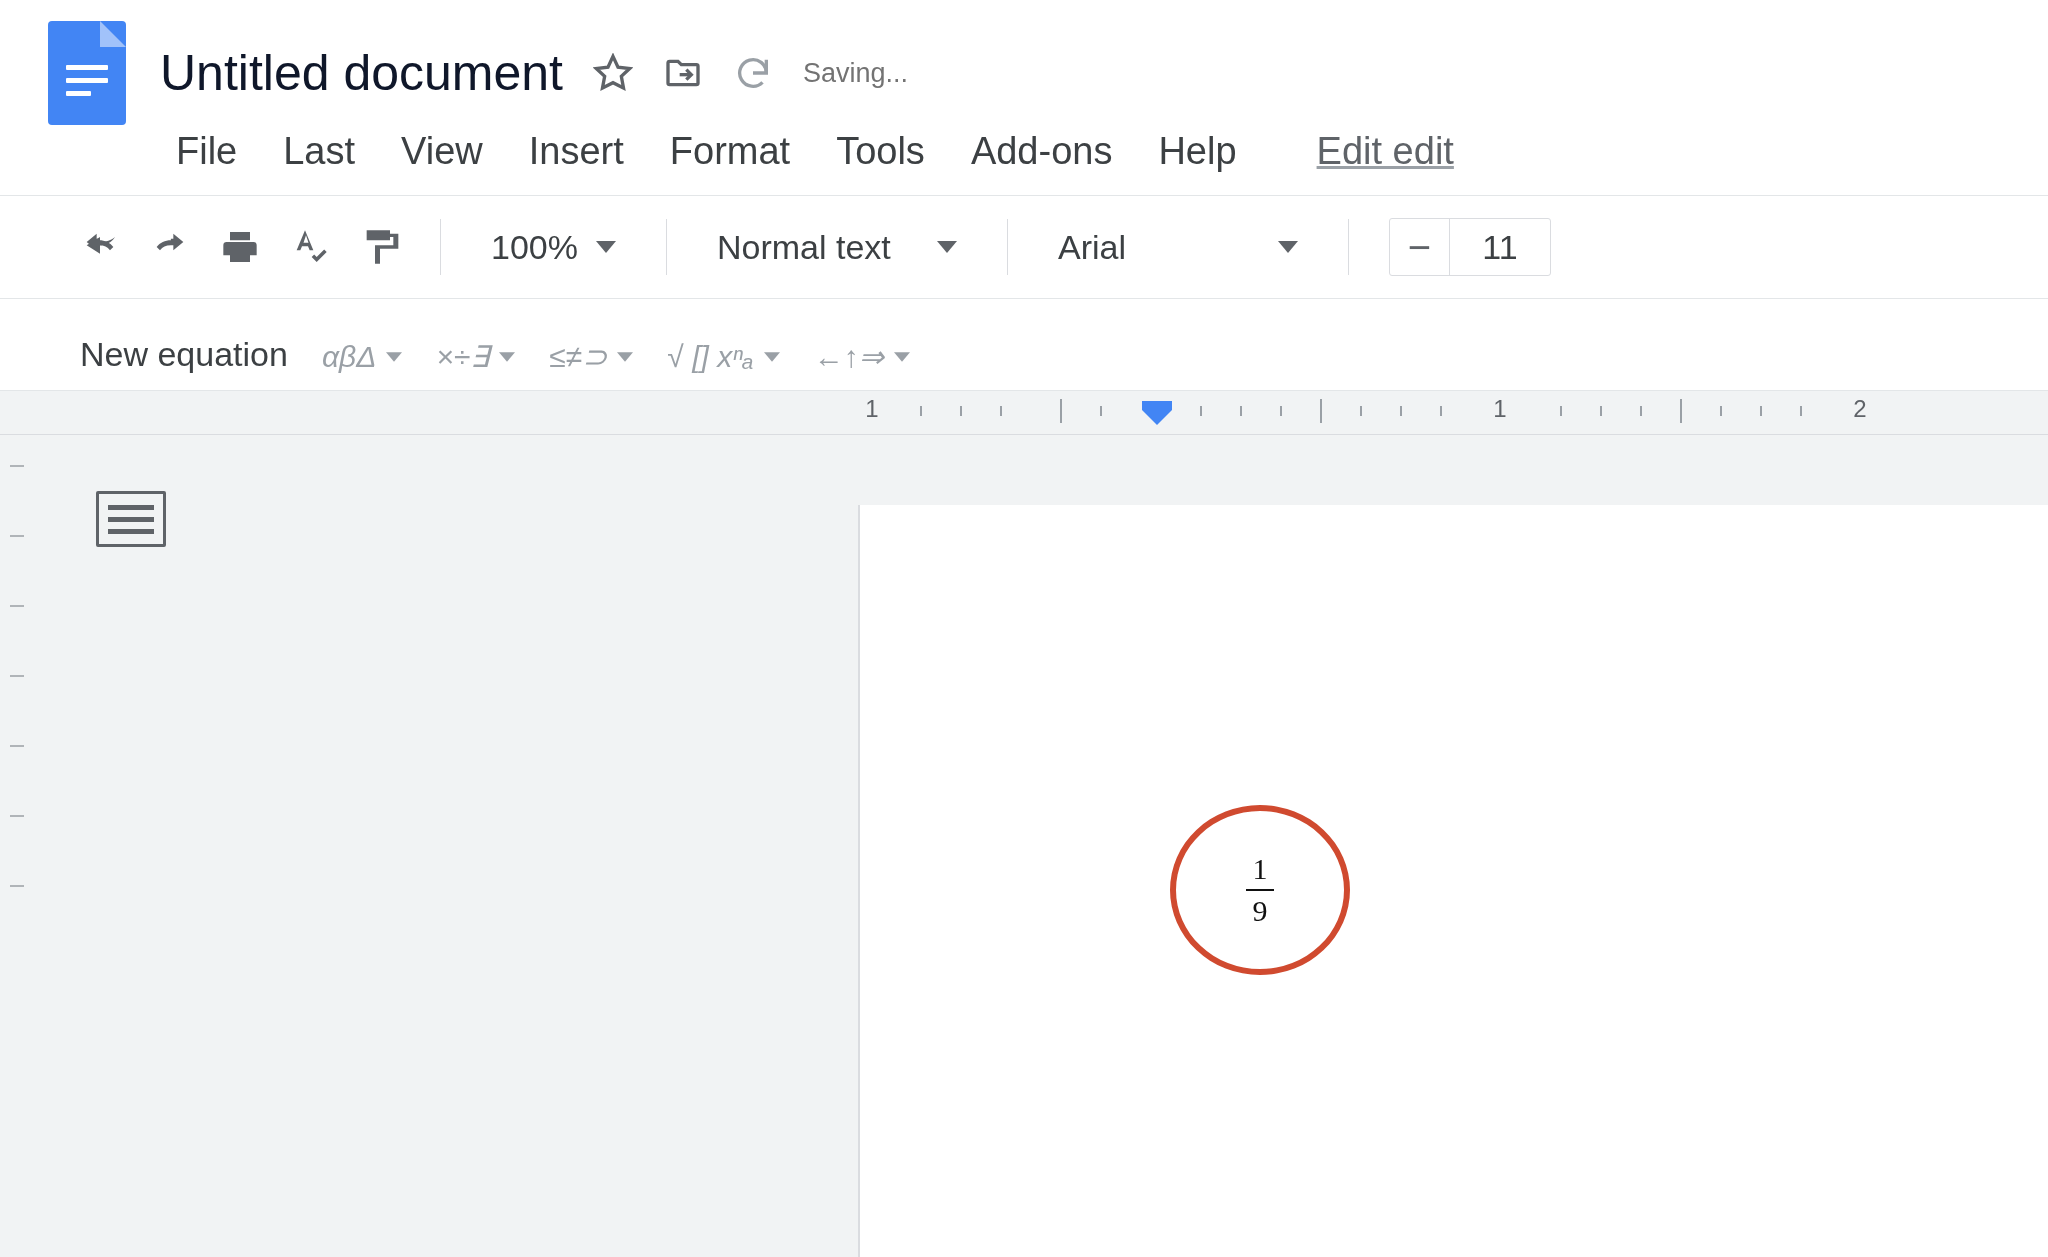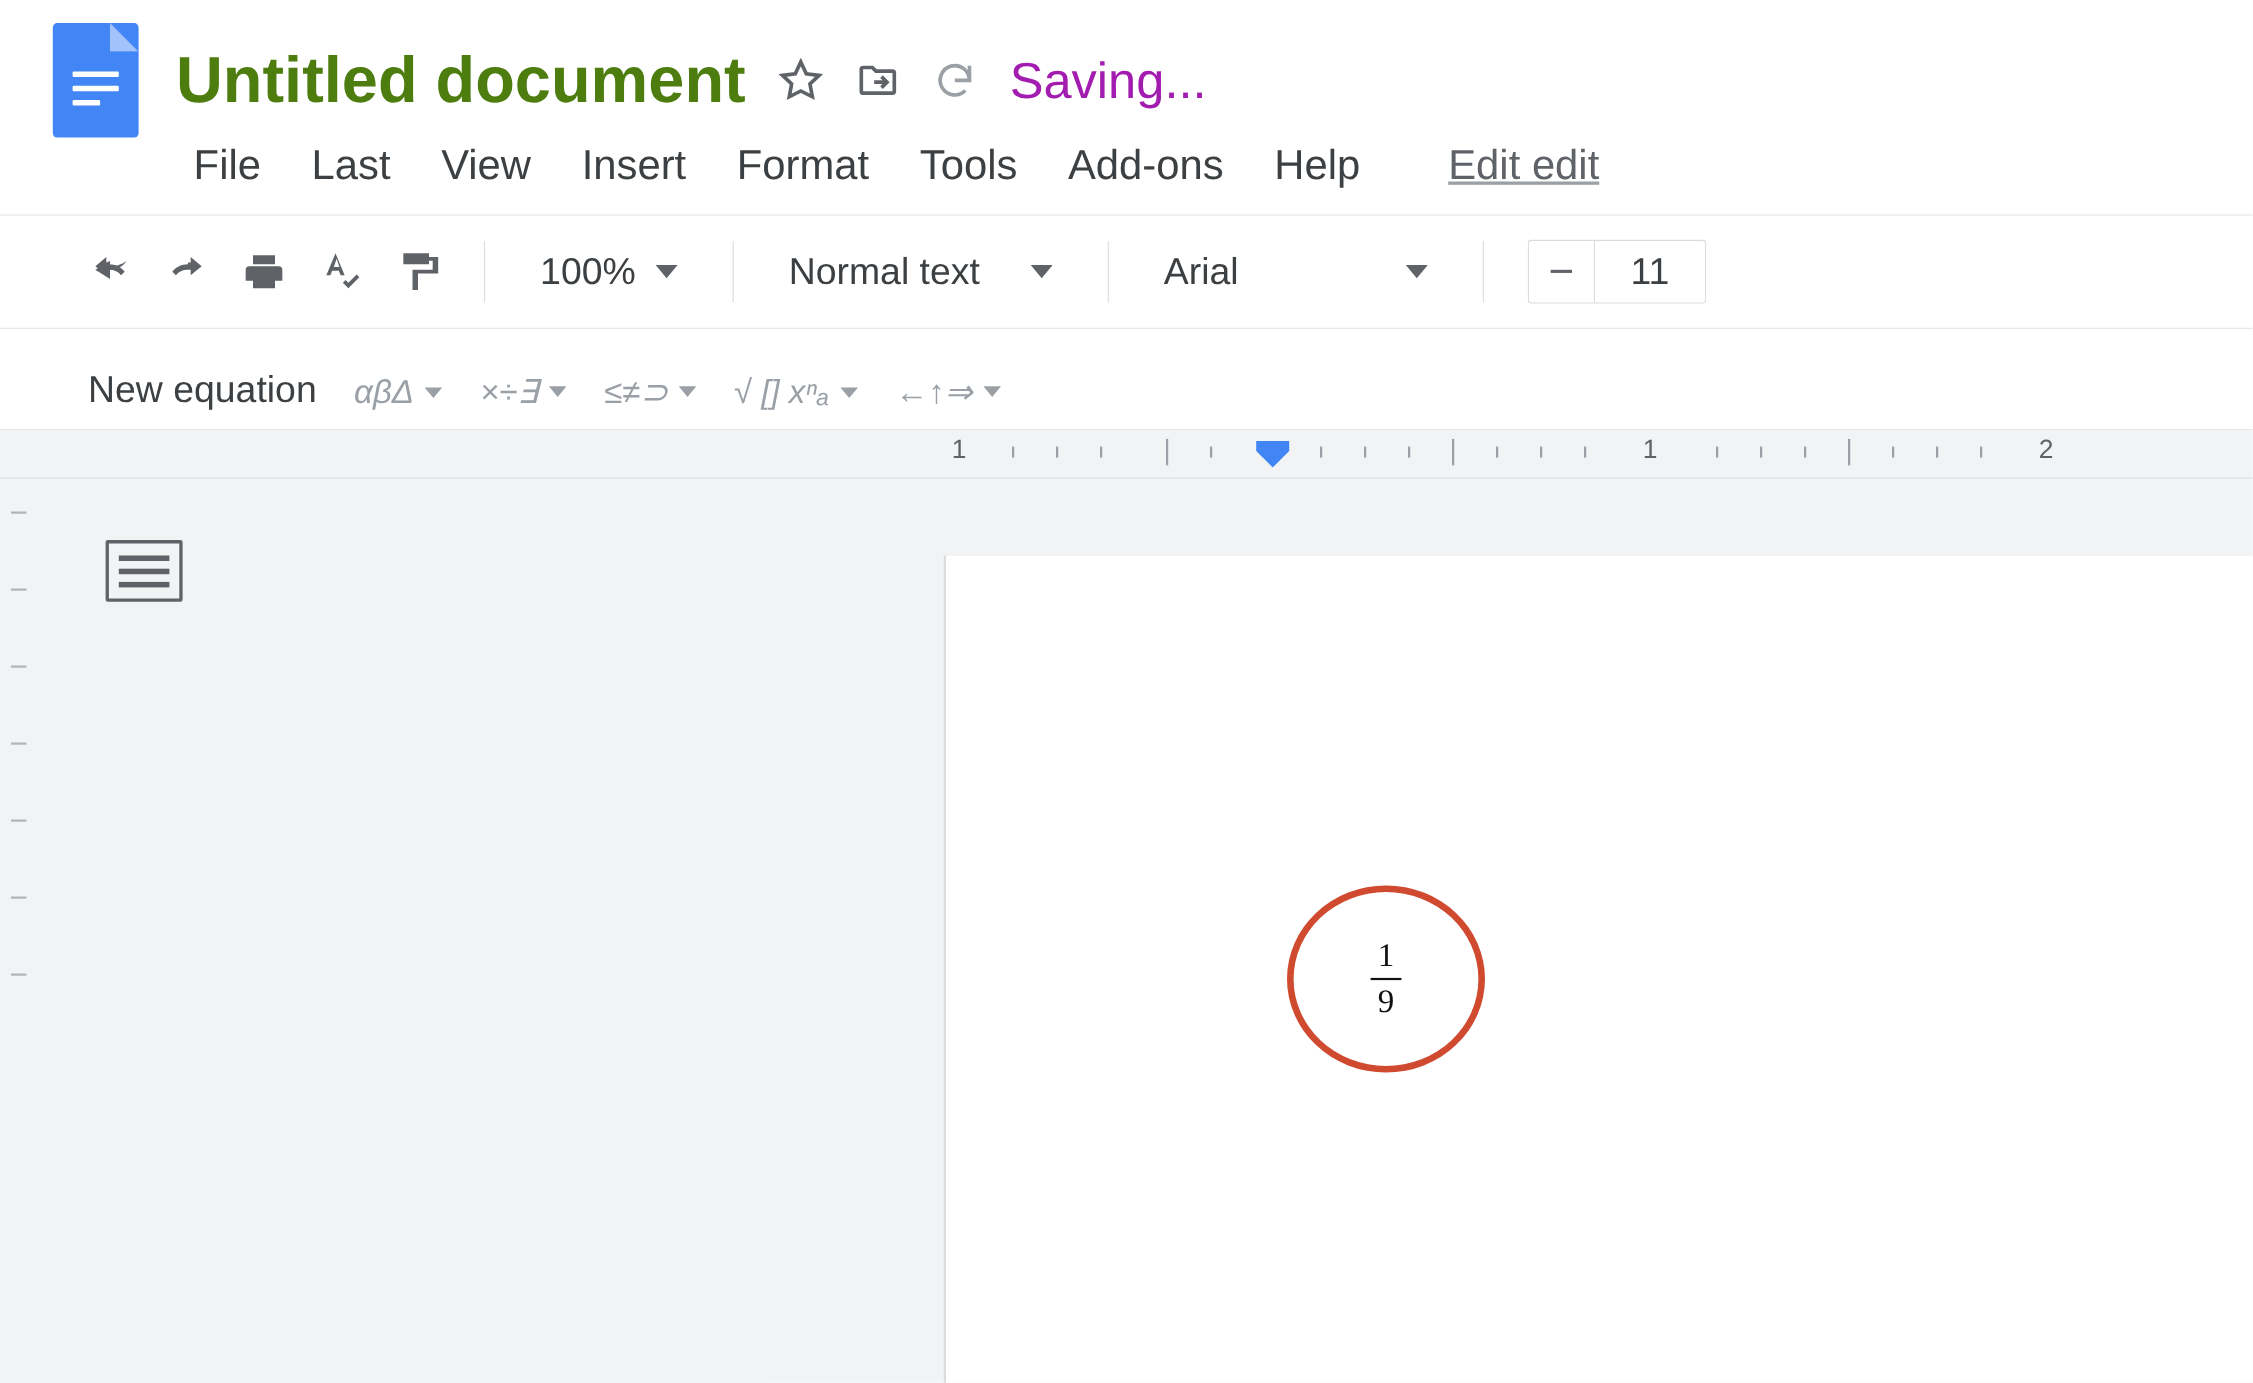--- a/index.html
+++ b/index.html
@@ -40,27 +40,27 @@
     display: flex; flex-direction: column; gap: 8px;
   }
   .docs-logo-lines span {
     display:block; height:5px; background:#fff; border-radius:1px;
   }
   .docs-logo-lines span:last-child { width: 60%; }
 
   .title-stack { display:flex; flex-direction:column; gap:10px; }
   .title-row { display:flex; align-items:center; gap:30px; }
   .doc-title {
-    font-size: 59px;
-    color: #4d7c0f;
-    font-weight: 700;
+    font-size: 50px;
+    color: #0f172a;
+    font-weight: 400;
   }
   .title-icon { color:#5f6368; display:flex; align-items:center; }
   .title-icon svg { width:40px; height:40px; }
-  .saving { font-size:46px; color:#a21caf; }
+  .saving { font-size:27px; color:#737373; }
 
   
   .menubar {
     display:flex; align-items:center;
     gap: 46px;
     padding: 4px 0 22px 176px;
     font-size: 38px;
     color:#3c4043;
   }
   .menubar .menu-item { cursor:default; }

